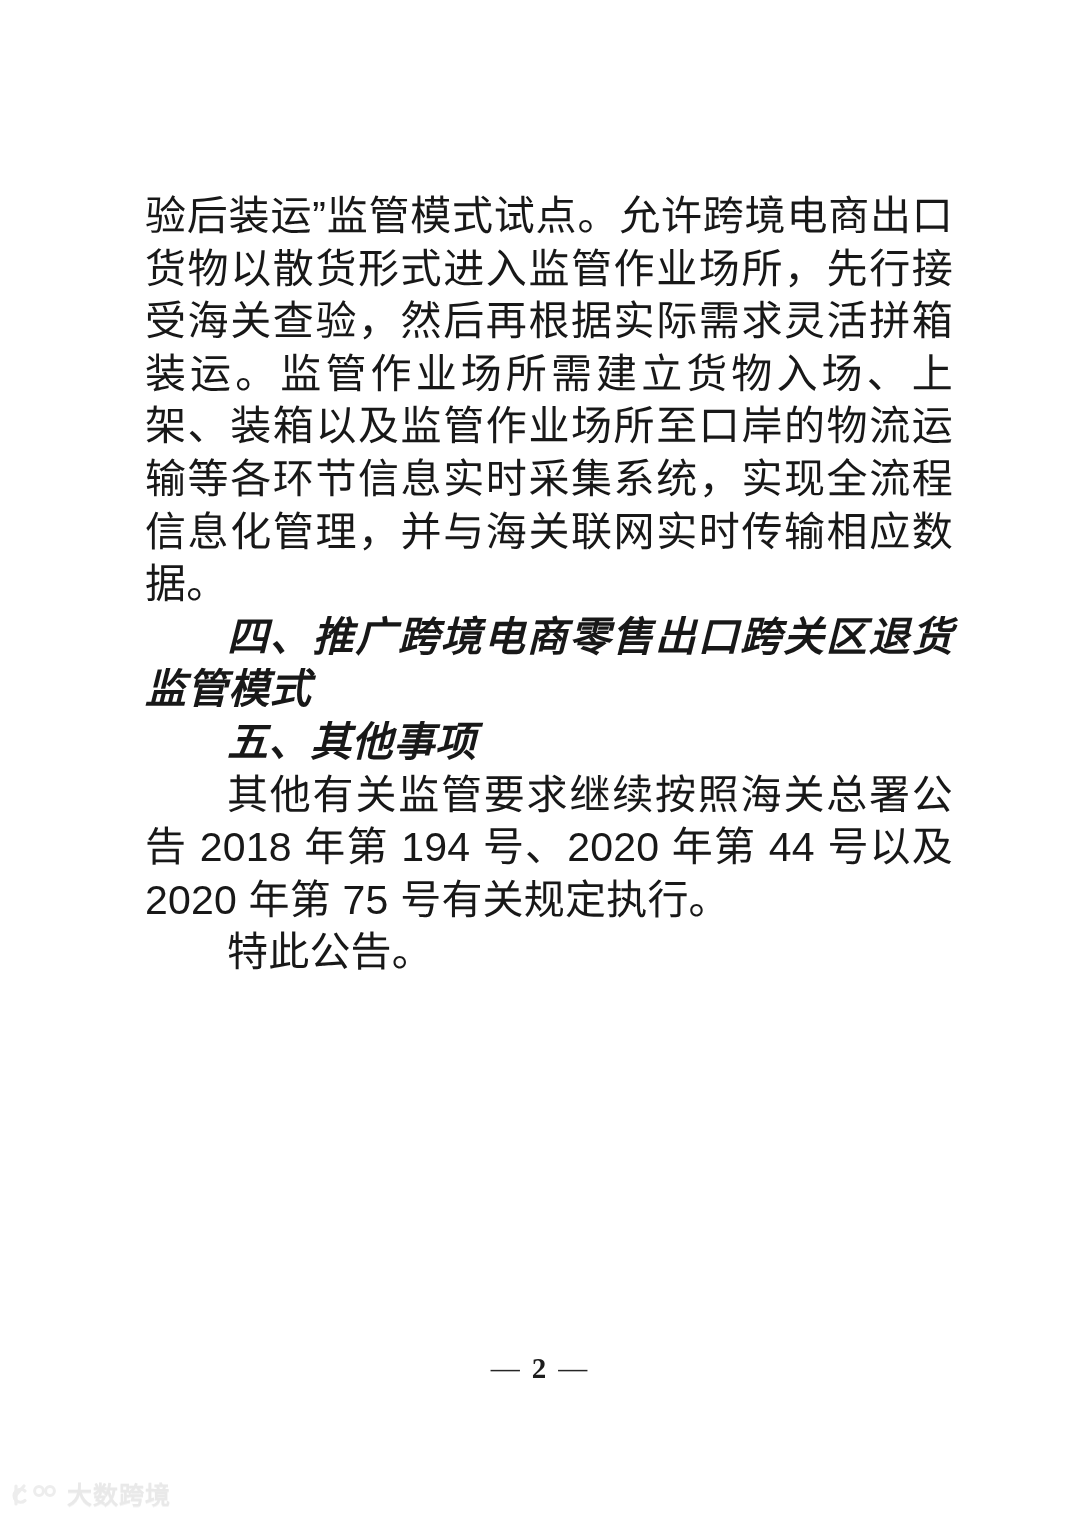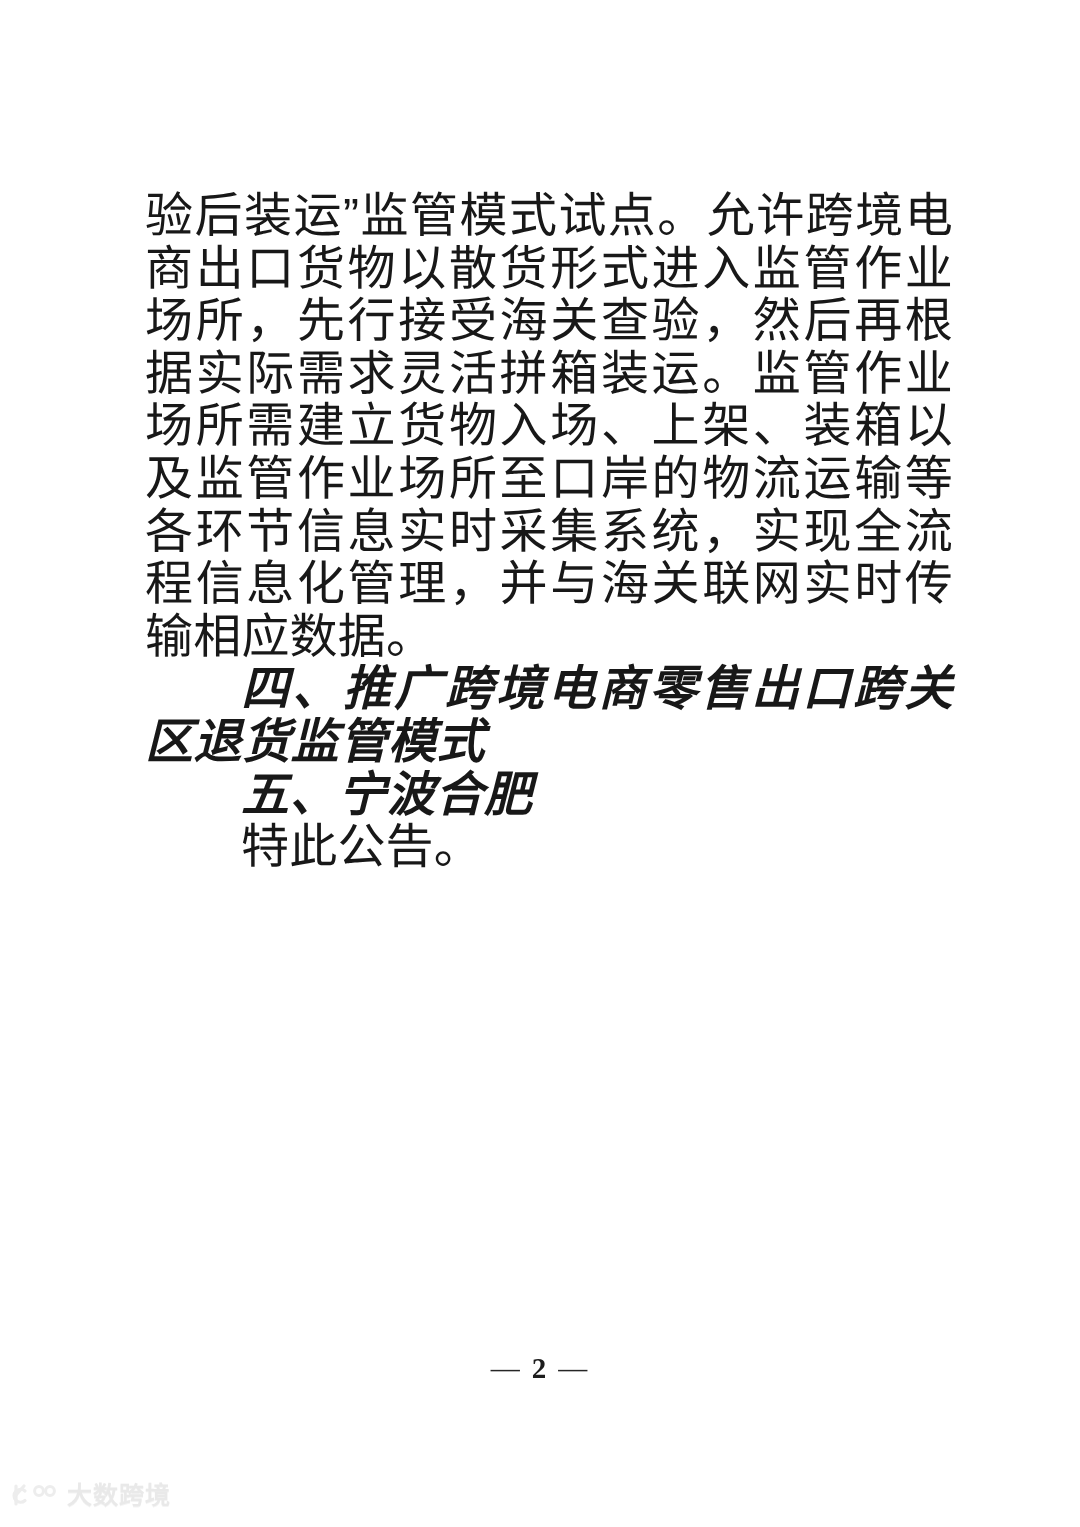--- a/index.html
+++ b/index.html
@@ -23,21 +23,21 @@
   
   .doc-body {
     position: absolute;
     left: 145px;
     top: 190px;
     width: 808px;
   }
 
   .para {
     margin: 0;
-    font-size: 48px;
+    font-size: 41px;
     line-height: 52.6px;
     text-align: justify;
     text-justify: inter-character;
     text-align-last: left;
     letter-spacing: 0.2px;
     font-weight: 400;
     color: #181818;
     -webkit-font-smoothing: antialiased;
   }
 
@@ -106,22 +106,23 @@
 
 <div class="page">
 
   <div class="doc-body">
 
     <p class="para">验后装运”监管模式试点。允许跨境电商出口货物以散货形式进入监管作业场所，先行接受海关查验，然后再根据实际需求灵活拼箱装运。监管作业场所需建立货物入场、上架、装箱以及监管作业场所至口岸的物流运输等各环节信息实时采集系统，实现全流程信息化管理，并与海关联网实时传输相应数据。</p>
 
     <p class="para heading">四、推广跨境电商零售出口跨关区退货监管模式</p>
 
 
-    <p class="para heading">五、宁波合肥</p>
+    <p class="para heading">五、其他事项</p>
 
+    <p class="para indent">其他有关监管要求继续按照海关总署公告 2018 年第 194 号、2020 年第 44 号以及 2020 年第 75 号有关规定执行。</p>
 
 
     <p class="para indent">特此公告。</p>
 
   </div>
 
   <div class="page-footer">
     <span class="dash">—</span><span>2</span><span class="dash">—</span>
   </div>
 

